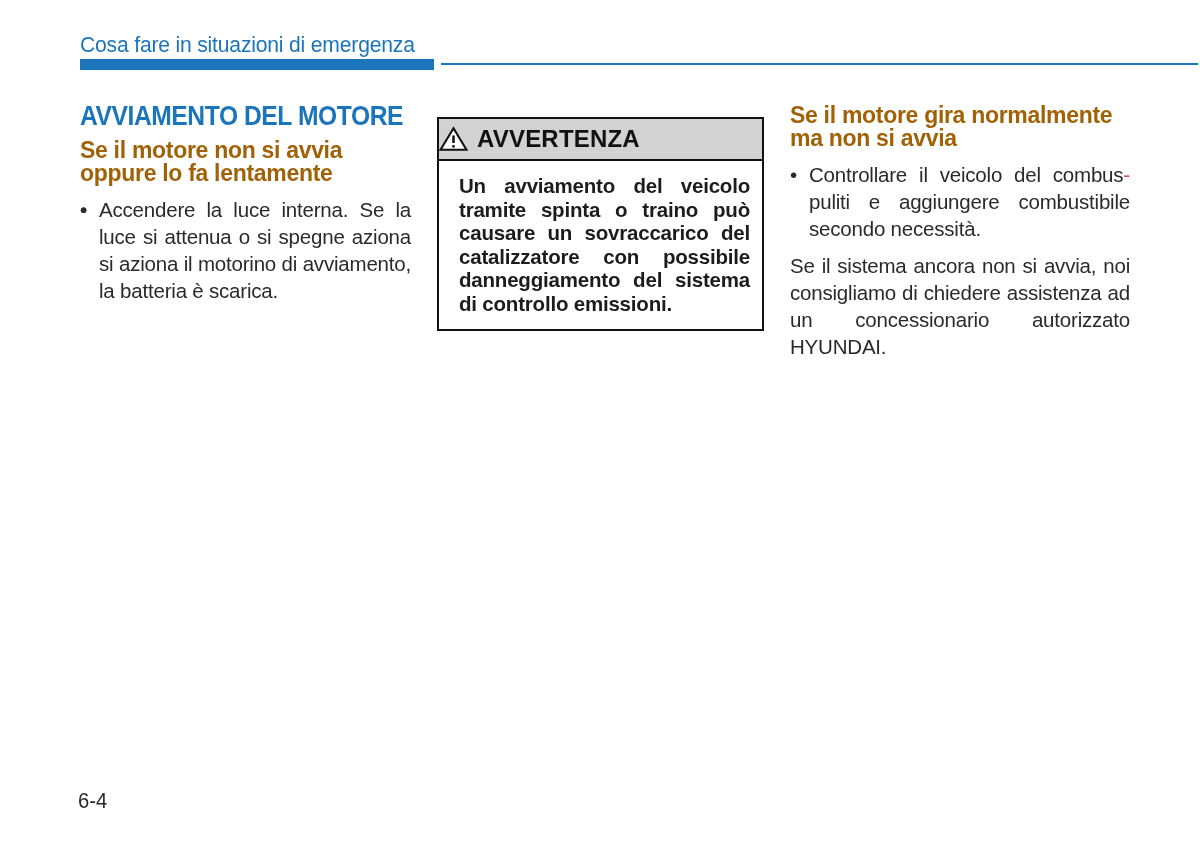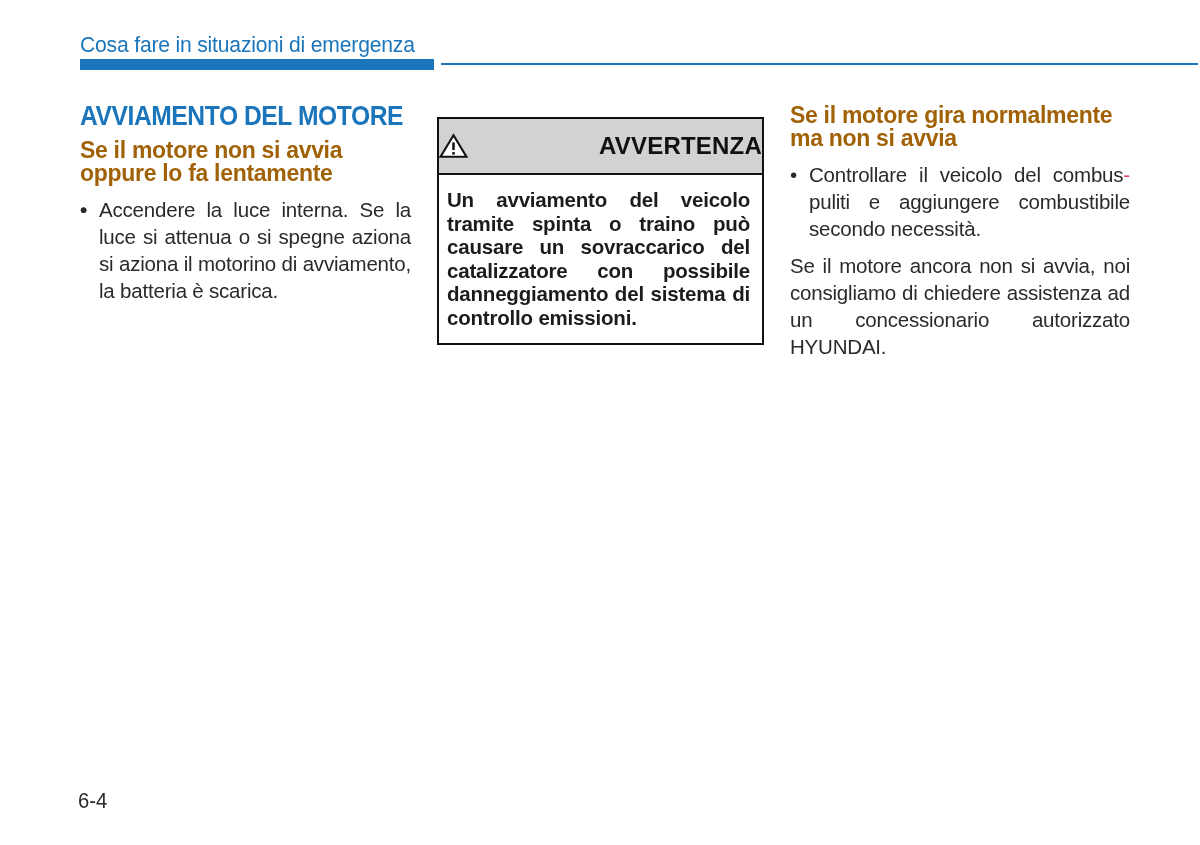--- a/index.html
+++ b/index.html
@@ -50,28 +50,28 @@
   .body-par {
     font-size: 20.5px; line-height: 27px; text-align: justify;
     color: #2a2a2a; letter-spacing: -0.2px; margin-top: 10px;
   }
   .body-par .bold { font-weight: bold; }
 
   
   .warning-box { border: 2px solid #111111; background: #ffffff; }
   .warning-header {
     background: #d2d2d2; border-bottom: 2px solid #111111;
-    height: 56px; display: flex; align-items: center; justify-content: space-between;
-    gap: 18px;
+    height: 42px; display: flex; align-items: center; justify-content: flex-start;
+    gap: 9px;
   }
   .warning-title {
     font-size: 24px; font-weight: bold; color: #111111; letter-spacing: 0.2px;
   }
   .warning-body {
-    padding: 13px 12px 14px 8px;
+    padding: 13px 12px 14px 20px;
     font-size: 20.5px; font-weight: bold; line-height: 23.5px;
     text-align: justify; color: #1c1c1c; letter-spacing: -0.2px;
   }
 
   .red-hyphen { color: #d9465a; }
 
   .page-number {
     position: absolute; left: 78px; top: 788px;
     font-size: 22px; color: #2a2a2a;
     transform: scaleX(0.92); transform-origin: 0 50%;
@@ -117,16 +117,16 @@
   </div>
 </div>
 
 <div class="col-right">
   <div class="sub-heading">Se il motore gira normalmente ma non si avvia</div>
   <ul class="bullet-list">
     <li class="bullet-item">
       <span class="dot">•</span><span>Controllare il veicolo del combus</span><span class="red-hyphen">-</span><span>puliti e aggiungere combustibile secondo necessità.</span>
     </li>
   </ul>
-  <p class="body-par">Se il motore ancora non si avvia, noi consigliamo di chiedere assistenza ad un concessionario autorizzato HYUNDAI.</p>
+  <p class="body-par">Se il sistema ancora non si avvia, noi consigliamo di chiedere assistenza ad un concessionario autorizzato HYUNDAI.</p>
 </div>
 
 <div class="page-number">6-4</div>
 
 </body></html>

